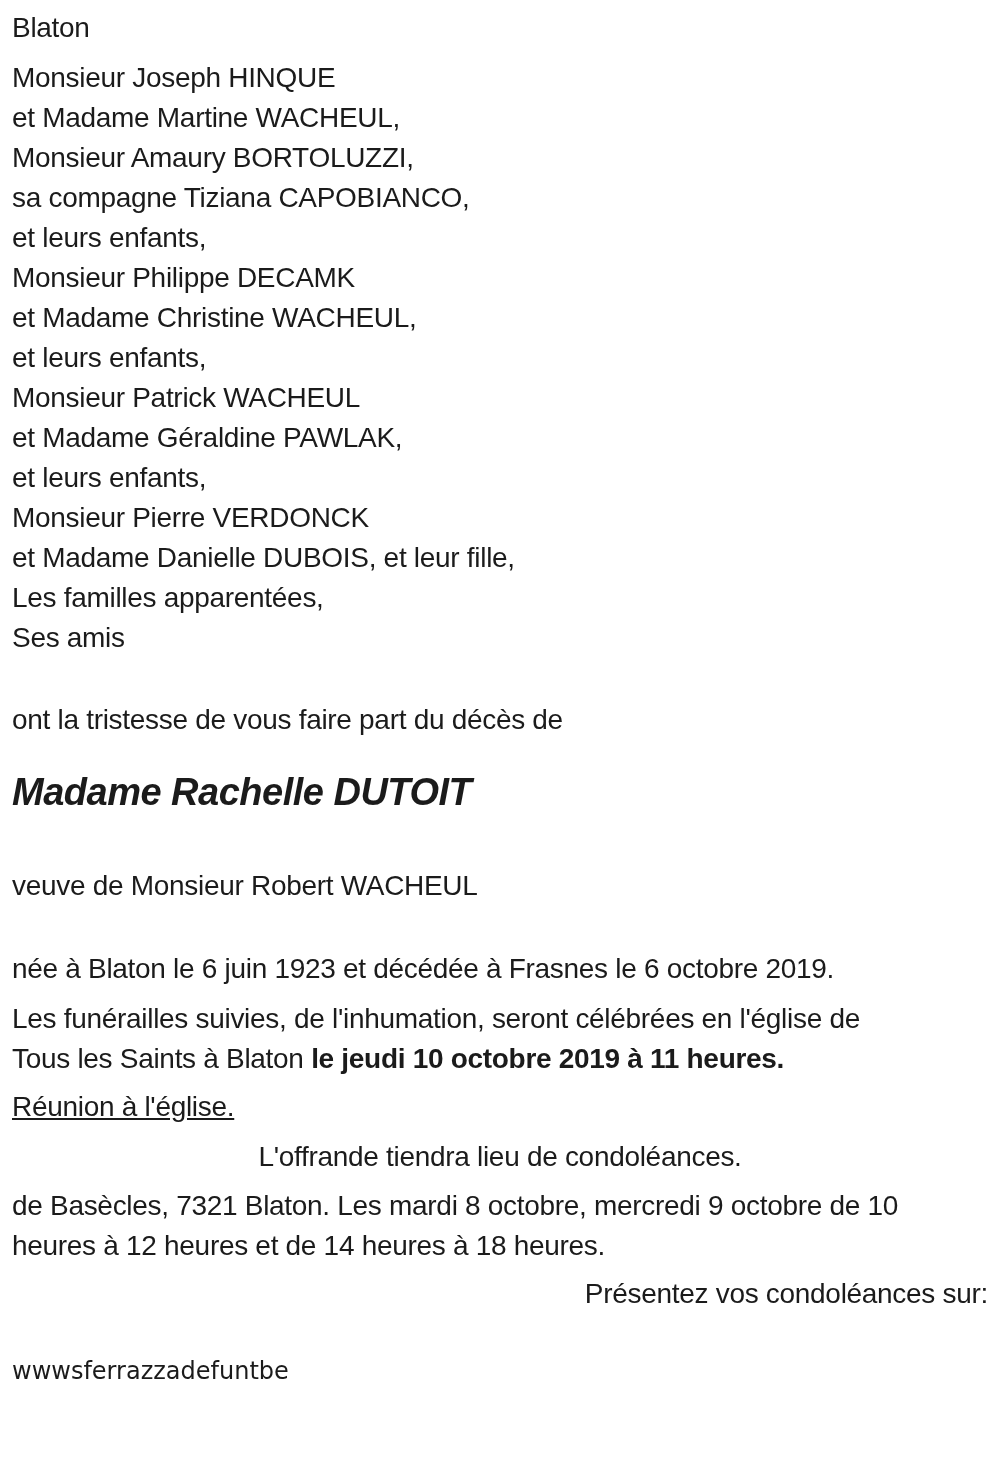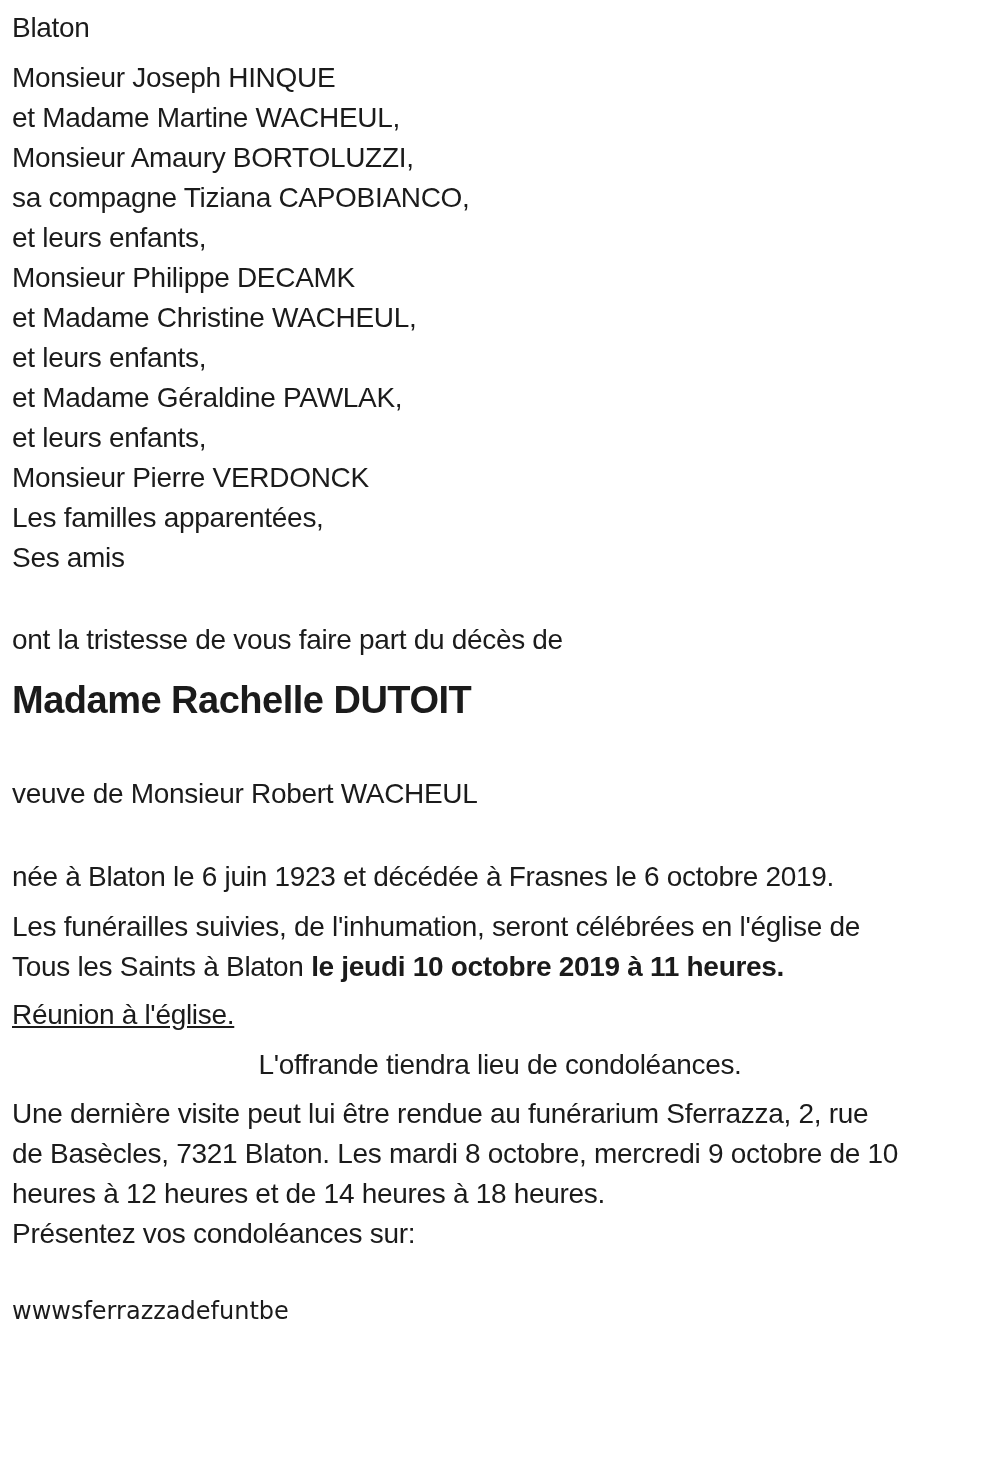--- a/index.html
+++ b/index.html
@@ -26,26 +26,27 @@
   .city {
     margin: 0 0 10px 0;
   }
   .family-block {
     margin: 0;
   }
   .intro {
     margin-top: 42px;
   }
   .deceased-name {
-    margin: 16px 0 0 0;
+    margin: 28px 0 0 0;
     font-size: 38px;
     line-height: 48px;
     font-weight: bold;
     letter-spacing: -0.5px;
     white-space: nowrap;
+    font-style: italic;
   }
   .relation {
     margin-top: 50px;
   }
   .birth-death {
     margin-top: 43px;
   }
   .funeral {
     margin-top: 10px;
   }
@@ -54,20 +55,22 @@
     text-decoration: underline;
   }
   .offering {
     margin-top: 10px;
     text-align: center;
   }
   .visit {
     margin-top: 9px;
   }
   .prompt {
+    margin-top: 8px;
+    text-align: right;
   }
   .website {
     margin-top: 37px;
     font-family: "DejaVu Sans", sans-serif;
     font-size: 24px;
     line-height: 40px;
     letter-spacing: 0;
   }
   .bold {
     font-weight: bold;
@@ -82,23 +85,25 @@
 
   <div class="family-block">
     <div class="line">Monsieur Joseph HINQUE</div>
     <div class="line">et Madame Martine WACHEUL,</div>
     <div class="line">Monsieur Amaury BORTOLUZZI,</div>
     <div class="line">sa compagne Tiziana CAPOBIANCO,</div>
     <div class="line">et leurs enfants,</div>
     <div class="line">Monsieur Philippe DECAMK</div>
     <div class="line">et Madame Christine WACHEUL,</div>
     <div class="line">et leurs enfants,</div>
+    <div class="line">Monsieur Patrick WACHEUL</div>
     <div class="line">et Madame Géraldine PAWLAK,</div>
     <div class="line">et leurs enfants,</div>
     <div class="line">Monsieur Pierre VERDONCK</div>
+    <div class="line">et Madame Danielle DUBOIS, et leur fille,</div>
     <div class="line">Les familles apparentées,</div>
     <div class="line">Ses amis</div>
   </div>
 
   <div class="line intro">ont la tristesse de vous faire part du décès de</div>
 
   <h1 class="deceased-name">Madame Rachelle DUTOIT</h1>
 
   <div class="line relation">veuve de Monsieur Robert WACHEUL</div>
 
@@ -107,21 +112,20 @@
   <div class="funeral">
     <div class="line">Les funérailles suivies, de l'inhumation, seront célébrées en l'église de</div>
     <div class="line"><span>Tous les Saints à Blaton </span><span class="bold">le jeudi 10 octobre 2019 à 11 heures.</span></div>
   </div>
 
   <div class="line meeting">Réunion à l'église.</div>
 
   <div class="line offering">L'offrande tiendra lieu de condoléances.</div>
 
   <div class="visit">
-    <div class="line">Une dernière visite peut lui être rendue au funérarium Sferrazza, 2, rue</div>
     <div class="line">de Basècles, 7321 Blaton. Les mardi 8 octobre, mercredi 9 octobre de 10</div>
     <div class="line">heures à 12 heures et de 14 heures à 18 heures.</div>
   </div>
 
   <div class="line prompt">Présentez vos condoléances sur:</div>
 
   <div class="line website">wwwsferrazzadefuntbe</div>
 
 </div>
 

